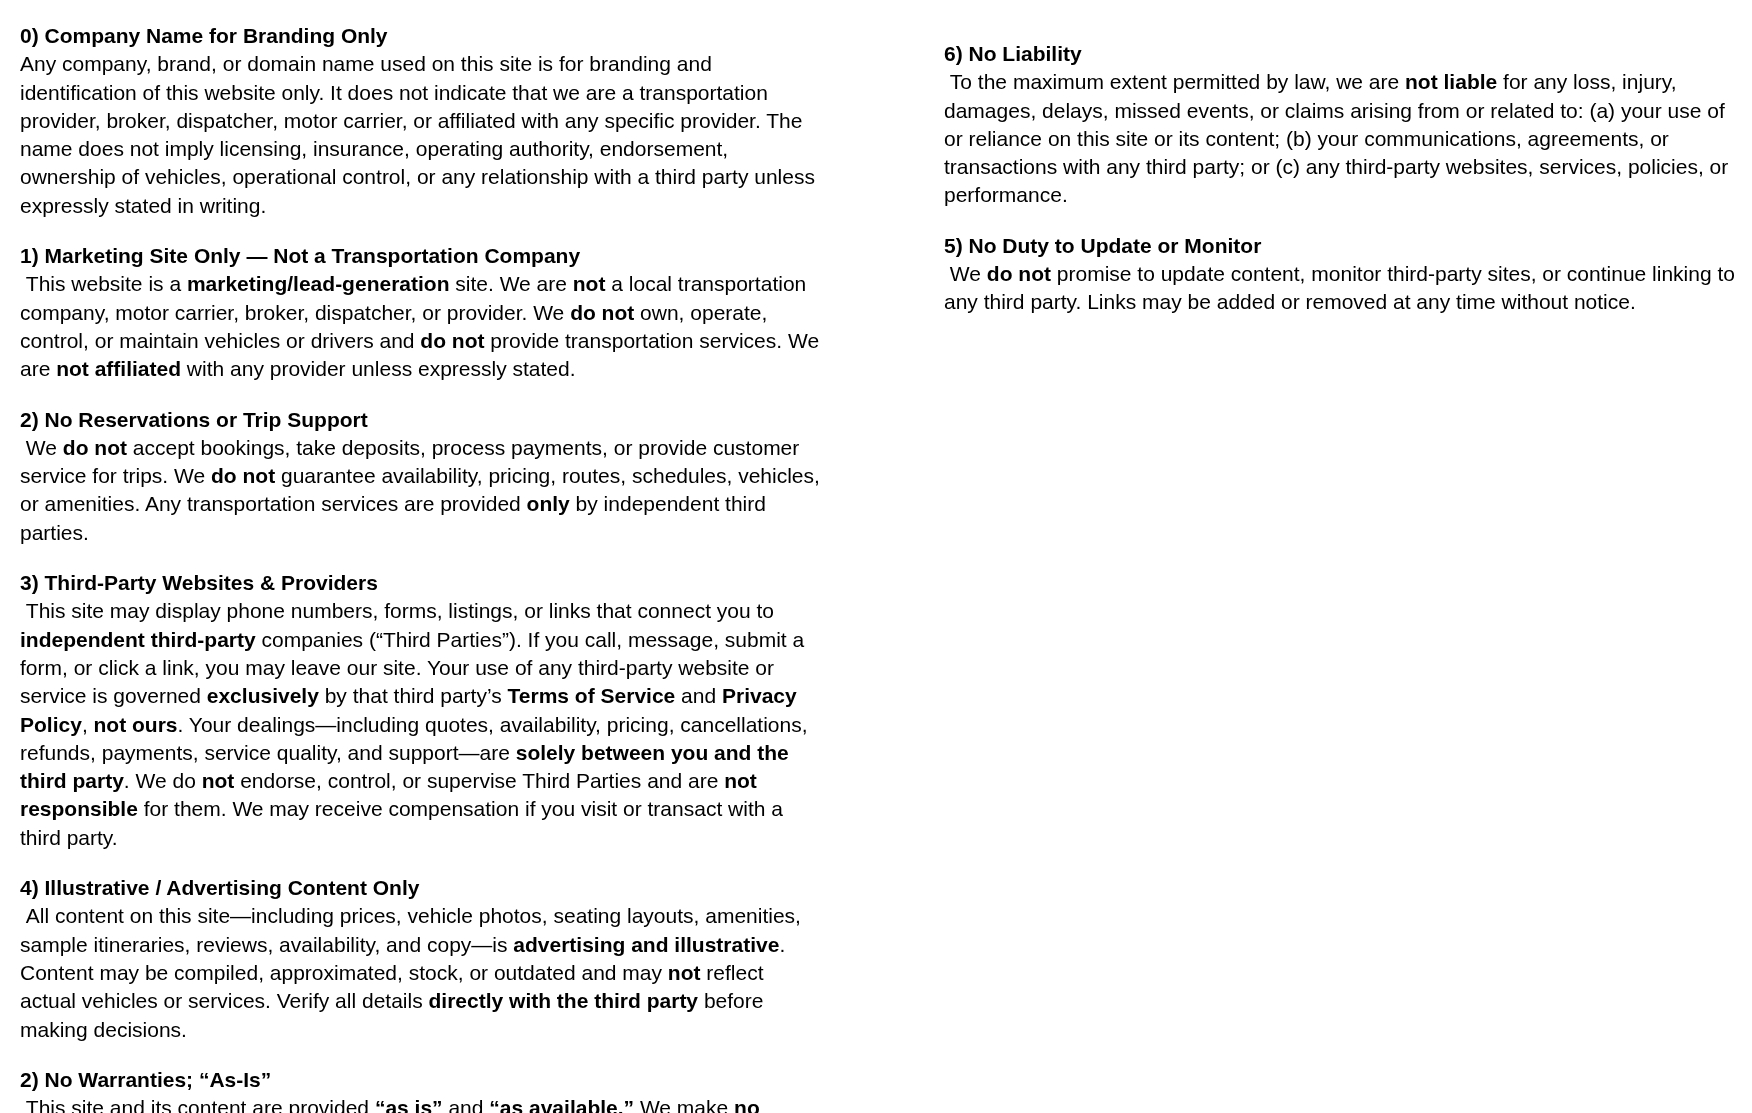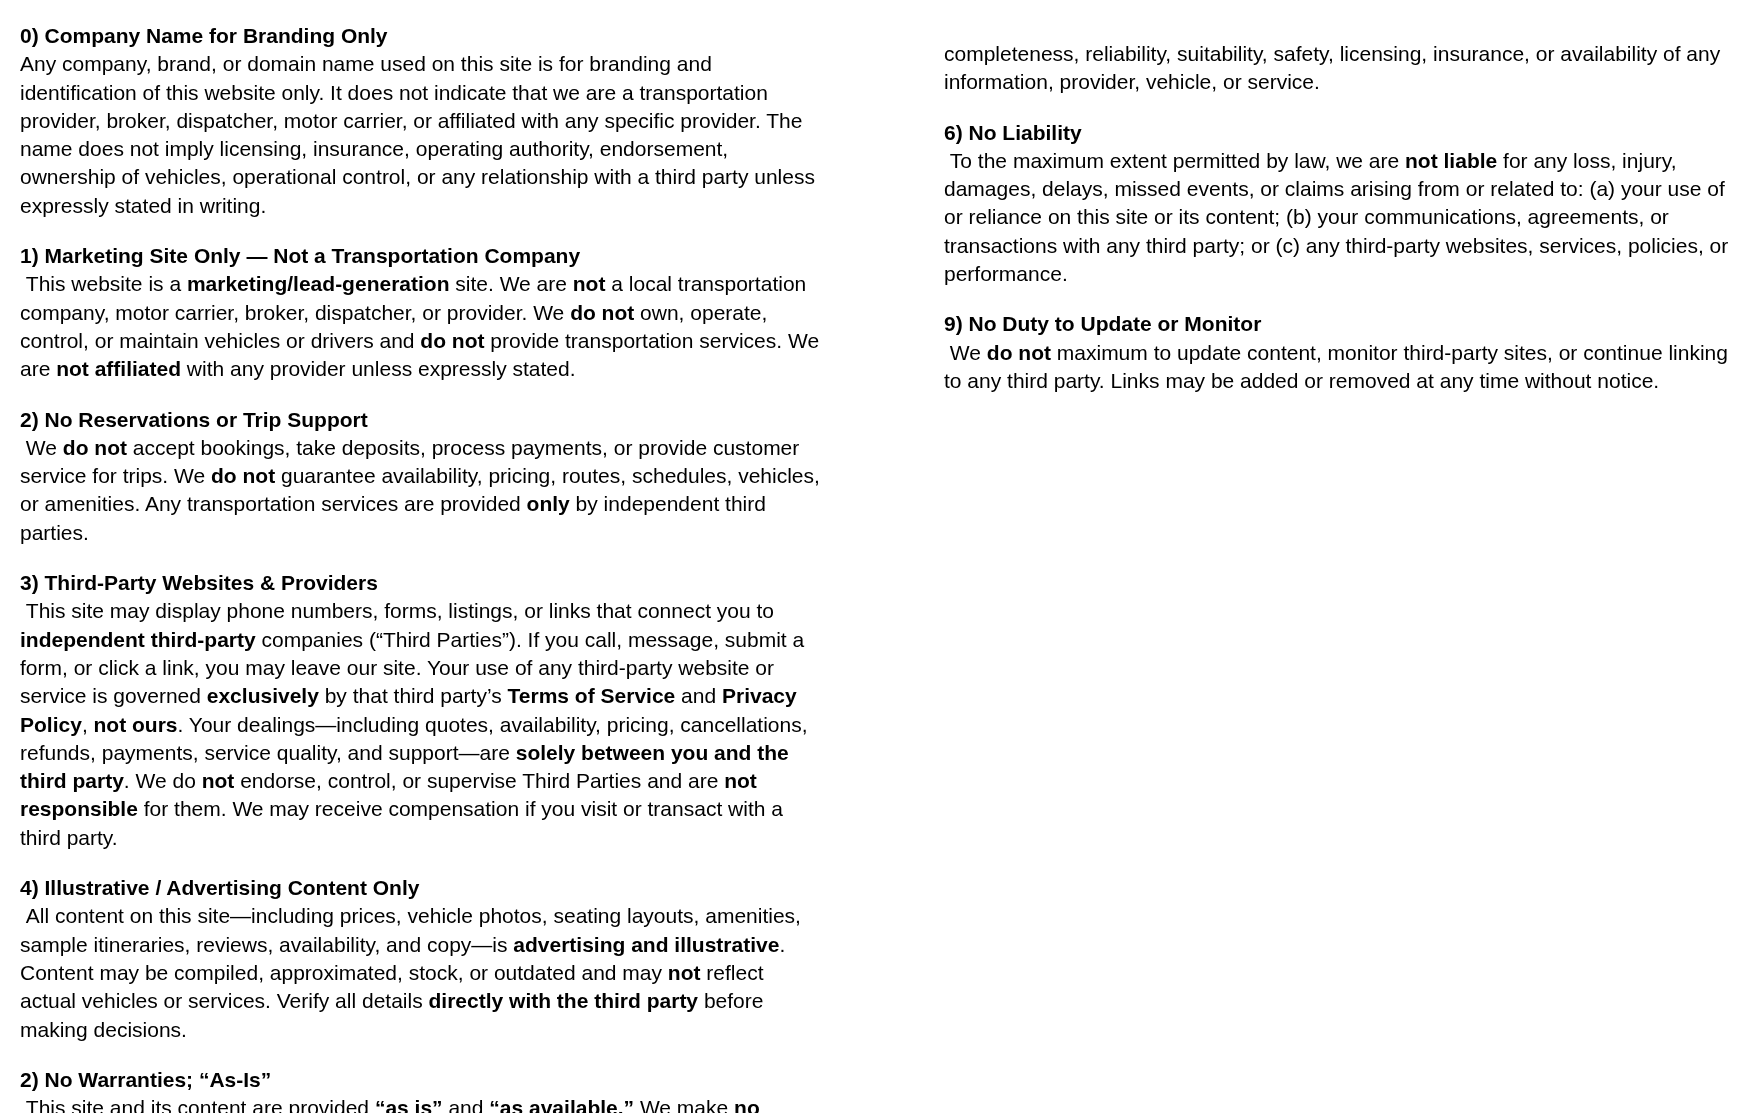--- a/index.html
+++ b/index.html
@@ -46,17 +46,16 @@
 <div class="page">
   <div class="col">
       <p class="section"><strong>0) Company Name for Branding Only</strong><br><span>Any company, brand, or domain name used on this site is for branding and identification of this website only. It does not indicate that we are a transportation provider, broker, dispatcher, motor carrier, or affiliated with any specific provider. The name does not imply licensing, insurance, operating authority, endorsement, ownership of vehicles, operational control, or any relationship with a third party unless expressly stated in writing.</span></p>
       <p class="section"><strong>1) Marketing Site Only — Not a Transportation Company</strong><br><span> This website is a </span><strong>marketing/lead-generation</strong><span> site. We are </span><strong>not</strong><span> a local transportation company, motor carrier, broker, dispatcher, or provider. We </span><strong>do not</strong><span> own, operate, control, or maintain vehicles or drivers and </span><strong>do not</strong><span> provide transportation services. We are </span><strong>not affiliated</strong><span> with any provider unless expressly stated.</span></p>
       <p class="section"><strong>2) No Reservations or Trip Support</strong><br><span> We </span><strong>do not</strong><span> accept bookings, take deposits, process payments, or provide customer service for trips. We </span><strong>do not</strong><span> guarantee availability, pricing, routes, schedules, vehicles, or amenities. Any transportation services are provided </span><strong>only</strong><span> by independent third parties.</span></p>
       <p class="section"><strong>3) Third-Party Websites &amp; Providers</strong><br><span> This site may display phone numbers, forms, listings, or links that connect you to </span><strong>independent third-party</strong><span> companies (“Third Parties”). If you call, message, submit a form, or click a link, you may leave our site. Your use of any third-party website or service is governed </span><strong>exclusively</strong><span> by that third party’s </span><strong>Terms of Service</strong><span> and </span><strong>Privacy Policy</strong><span>, </span><strong>not ours</strong><span>. Your dealings—including quotes, availability, pricing, cancellations, refunds, payments, service quality, and support—are </span><strong>solely between you and the third party</strong><span>. We do </span><strong>not</strong><span> endorse, control, or supervise Third Parties and are </span><strong>not responsible</strong><span> for them. We may receive compensation if you visit or transact with a third party.</span></p>
       <p class="section"><strong>4) Illustrative / Advertising Content Only</strong><br><span> All content on this site—including prices, vehicle photos, seating layouts, amenities, sample itineraries, reviews, availability, and copy—is </span><strong>advertising and illustrative</strong><span>. Content may be compiled, approximated, stock, or outdated and may </span><strong>not</strong><span> reflect actual vehicles or services. Verify all details </span><strong>directly with the third party</strong><span> before making decisions.</span></p>
       <p class="section"><strong>2) No Warranties; “As-Is”</strong><br><span> This site and its content are provided </span><strong>“as is”</strong><span> and </span><strong>“as available.”</strong><span> We make </span><strong>no representations or warranties</strong></p>
     </div>
   <div class="col col-right">
-      <p class="section"><span>completeness, reliability, suitability, safety, licensing, insurance, or availability of any information, provider, vehicle, or service.</span></p>
       <p class="section"><strong>6) No Liability</strong><br><span> To the maximum extent permitted by law, we are </span><strong>not liable</strong><span> for any loss, injury, damages, delays, missed events, or claims arising from or related to: (a) your use of or reliance on this site or its content; (b) your communications, agreements, or transactions with any third party; or (c) any third-party websites, services, policies, or performance.</span></p>
-      <p class="section"><strong>9) No Duty to Update or Monitor</strong><br><span> We </span><strong>do not</strong><span> maximum to update content, monitor third-party sites, or continue linking to any third party. Links may be added or removed at any time without notice.</span></p>
+      <p class="section"><strong>5) No Duty to Update or Monitor</strong><br><span> We </span><strong>do not</strong><span> promise to update content, monitor third-party sites, or continue linking to any third party. Links may be added or removed at any time without notice.</span></p>
     </div>
 </div>
 
 </body></html>

